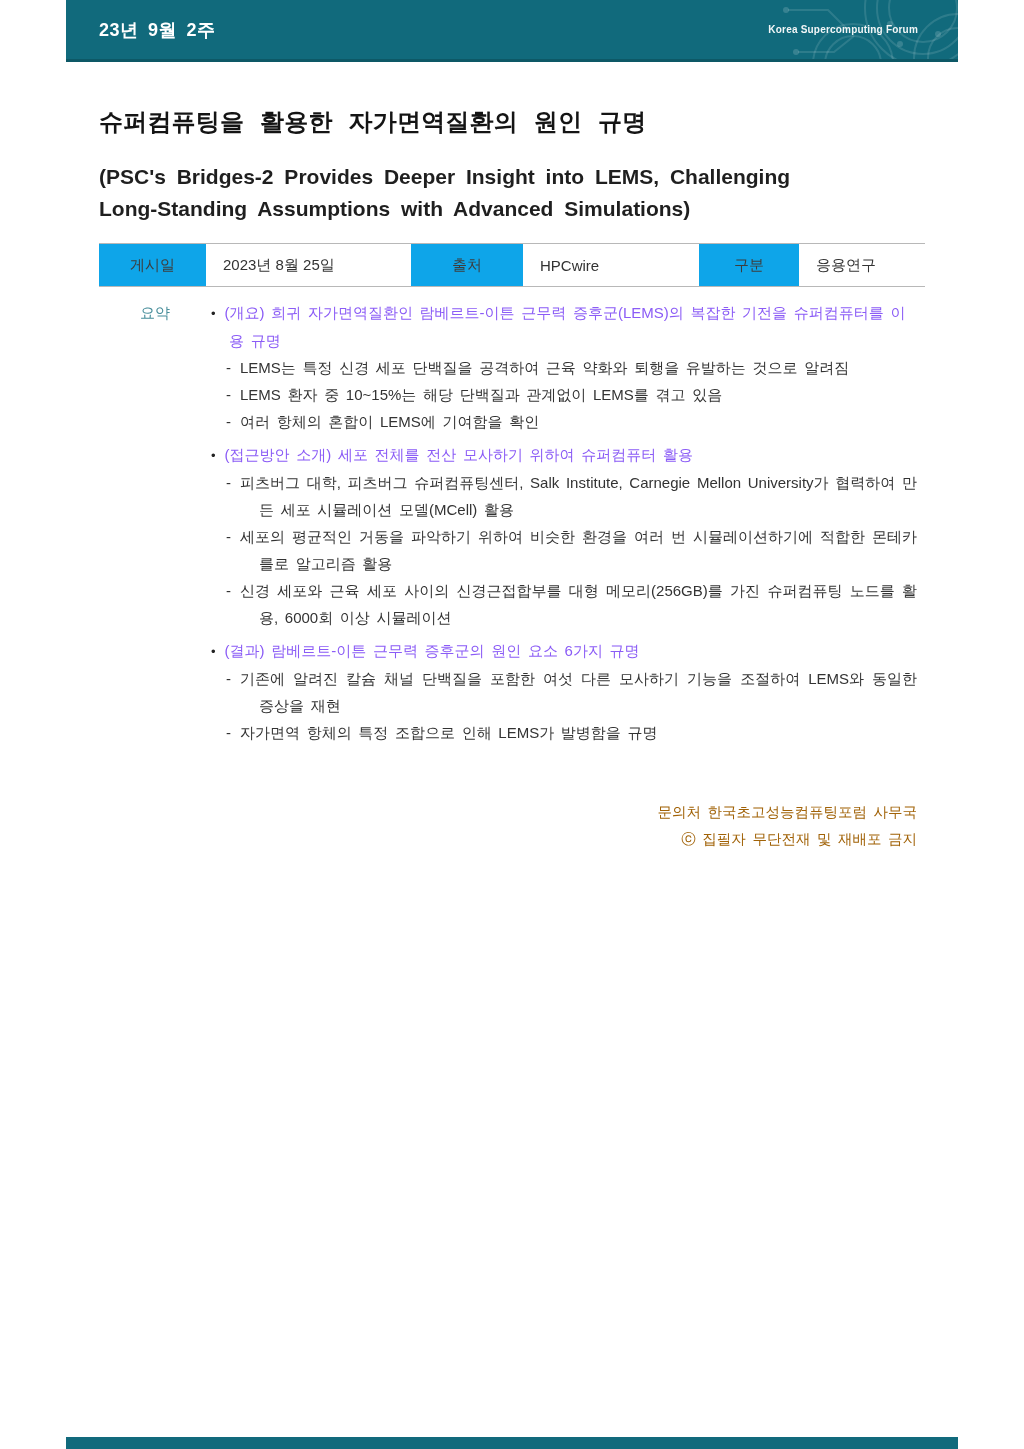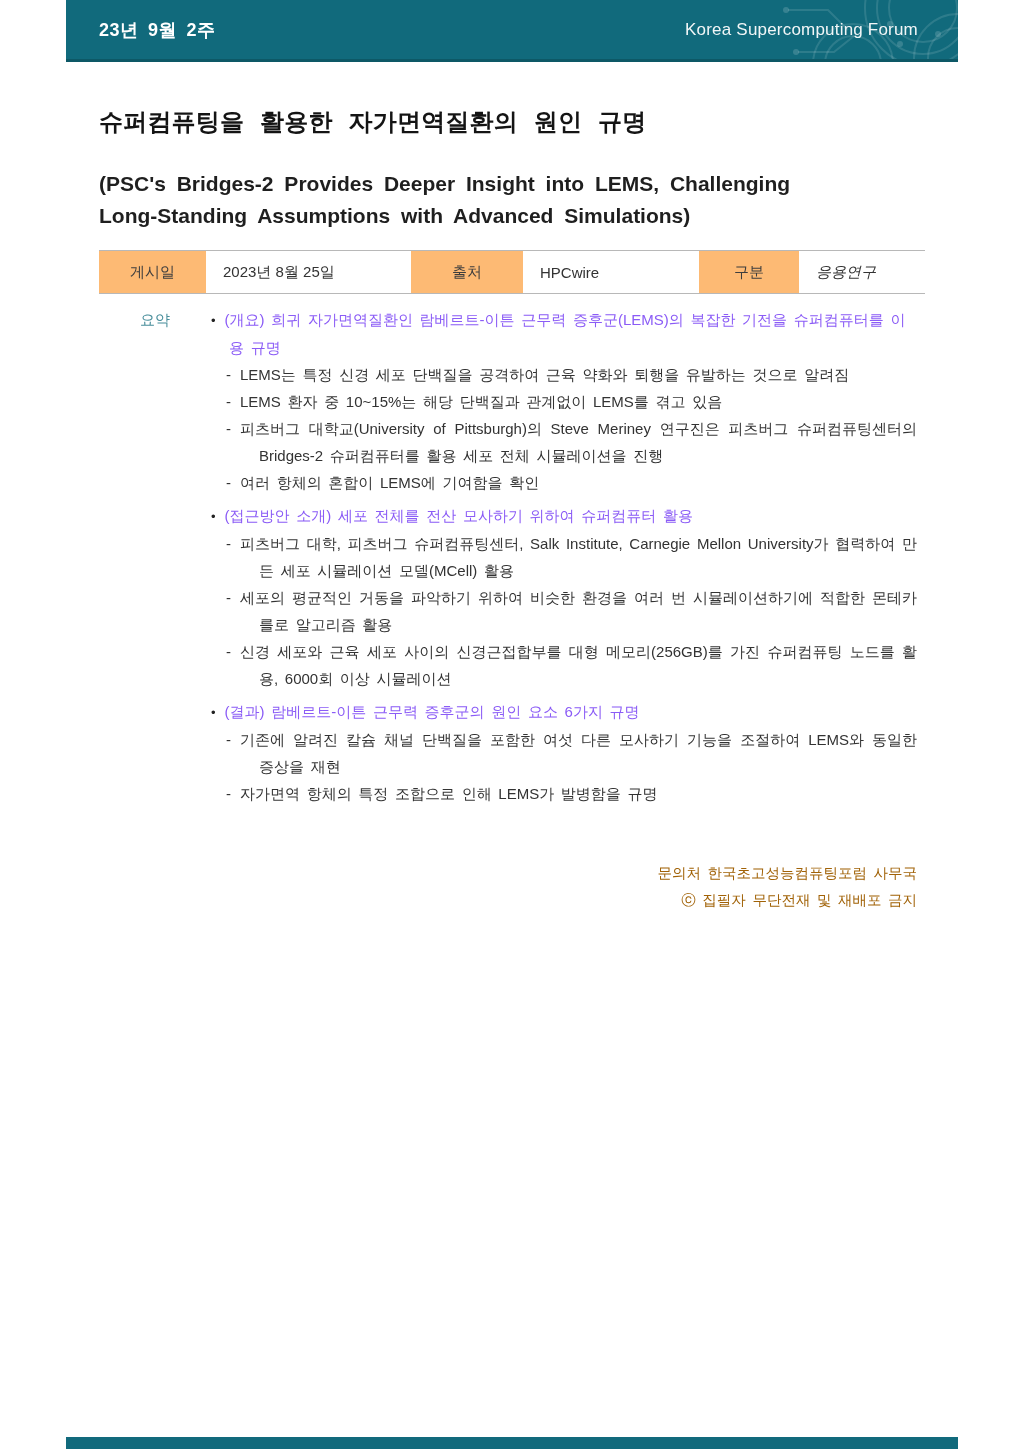--- a/index.html
+++ b/index.html
@@ -5,38 +5,38 @@
   * { margin:0; padding:0; box-sizing:border-box; }
   html,body { background:#ffffff; }
   body { font-family:"Liberation Sans","DejaVu Sans",sans-serif; color:#333; }
   .page { position:relative; width:892px; height:1449px; background:#ffffff; overflow:hidden; margin:0 auto; }
 
   
   .topbar { position:relative; height:62px; background:#116a7c; display:flex; align-items:center;
             justify-content:space-between; padding:0 40px 0 33px; overflow:hidden;
             border-bottom:3px solid #0d5866; }
   .issue  { color:#ffffff; font-size:18px; font-weight:700; letter-spacing:0.5px; word-spacing:4px; position:relative; z-index:2; }
-  .brand  { color:#f2f6f7; font-size:17px; font-weight:400; letter-spacing:0.2px; position:relative; z-index:2; }
+  .brand  { color:#f2f6f7; font-size:10px; font-weight:700; letter-spacing:0.2px; position:relative; z-index:2; }
   .deco   { position:absolute; right:0; top:0; height:62px; width:320px; z-index:1; }
 
   
   .main { padding:0 33px; }
   .title { margin-top:43px; font-size:24px; line-height:34px; font-weight:700; color:#141414;
            word-spacing:9px; letter-spacing:0.2px; }
-  .subtitle { margin-top:29px; font-size:21px; line-height:32px; font-weight:600; color:#1f1f1f;
+  .subtitle { margin-top:22px; font-size:21px; line-height:32px; font-weight:600; color:#1f1f1f;
               word-spacing:5px; }
 
   
   .meta { margin-top:18px; display:flex; align-items:stretch; height:44px;
           border-top:1px solid #b8b8b8; border-bottom:1px solid #b8b8b8; font-size:15px; }
-  .mlabel { background:#fdba74; color:#3d3d3d; display:flex; align-items:center; justify-content:center; }
+  .mlabel { background:#0ea5e9; color:#3d3d3d; display:flex; align-items:center; justify-content:center; }
   .mvalue { display:flex; align-items:center; padding-left:17px; color:#333; }
   .w-l1 { width:107px; } .w-v1 { width:205px; }
   .w-l2 { width:112px; } .w-v2 { width:176px; }
-  .w-l3 { width:100px; } .w-v3 { flex:1;font-style:italic; }
+  .w-l3 { width:100px; } .w-v3 { flex:1; }
 
   
   .row { display:flex; align-items:flex-start; }
   .row.summary { margin-top:12px; }
   .row.conclusion { margin-top:19px; }
   .sec-label { width:112px; flex-shrink:0; text-align:center; color:#4a8f9c; font-size:15px;
                line-height:27px; white-space:nowrap; word-spacing:1px; }
   .sec-body  { flex:1; min-width:0; padding-right:8px; }
 
   .group + .group { margin-top:6px; }
@@ -100,21 +100,20 @@
     </div>
 
     <section class="row summary">
       <div class="sec-label">요약</div>
       <div class="sec-body">
 
         <div class="group">
           <p class="bullet">(개요) 희귀 자가면역질환인 람베르트-이튼 근무력 증후군(LEMS)의 복잡한 기전을 슈퍼컴퓨터를 이용 규명</p>
           <p class="sub">LEMS는 특정 신경 세포 단백질을 공격하여 근육 약화와 퇴행을 유발하는 것으로 알려짐</p>
           <p class="sub">LEMS 환자 중 10~15%는 해당 단백질과 관계없이 LEMS를 겪고 있음</p>
-          <p class="sub">피츠버그 대학교(University of Pittsburgh)의 Steve Meriney 연구진은 피츠버그 슈퍼컴퓨팅센터의 Bridges-2 슈퍼컴퓨터를 활용 세포 전체 시뮬레이션을 진행</p>
           <p class="sub">여러 항체의 혼합이 LEMS에 기여함을 확인</p>
         </div>
 
         <div class="group">
           <p class="bullet">(접근방안 소개) 세포 전체를 전산 모사하기 위하여 슈퍼컴퓨터 활용</p>
           <p class="sub">피츠버그 대학, 피츠버그 슈퍼컴퓨팅센터, Salk Institute, Carnegie Mellon University가 협력하여 만든 세포 시뮬레이션 모델(MCell) 활용</p>
           <p class="sub">세포의 평균적인 거동을 파악하기 위하여 비슷한 환경을 여러 번 시뮬레이션하기에 적합한 몬테카를로 알고리즘 활용</p>
           <p class="sub">신경 세포와 근육 세포 사이의 신경근접합부를 대형 메모리(256GB)를 가진 슈퍼컴퓨팅 노드를 활용, 6000회 이상 시뮬레이션</p>
         </div>
 

